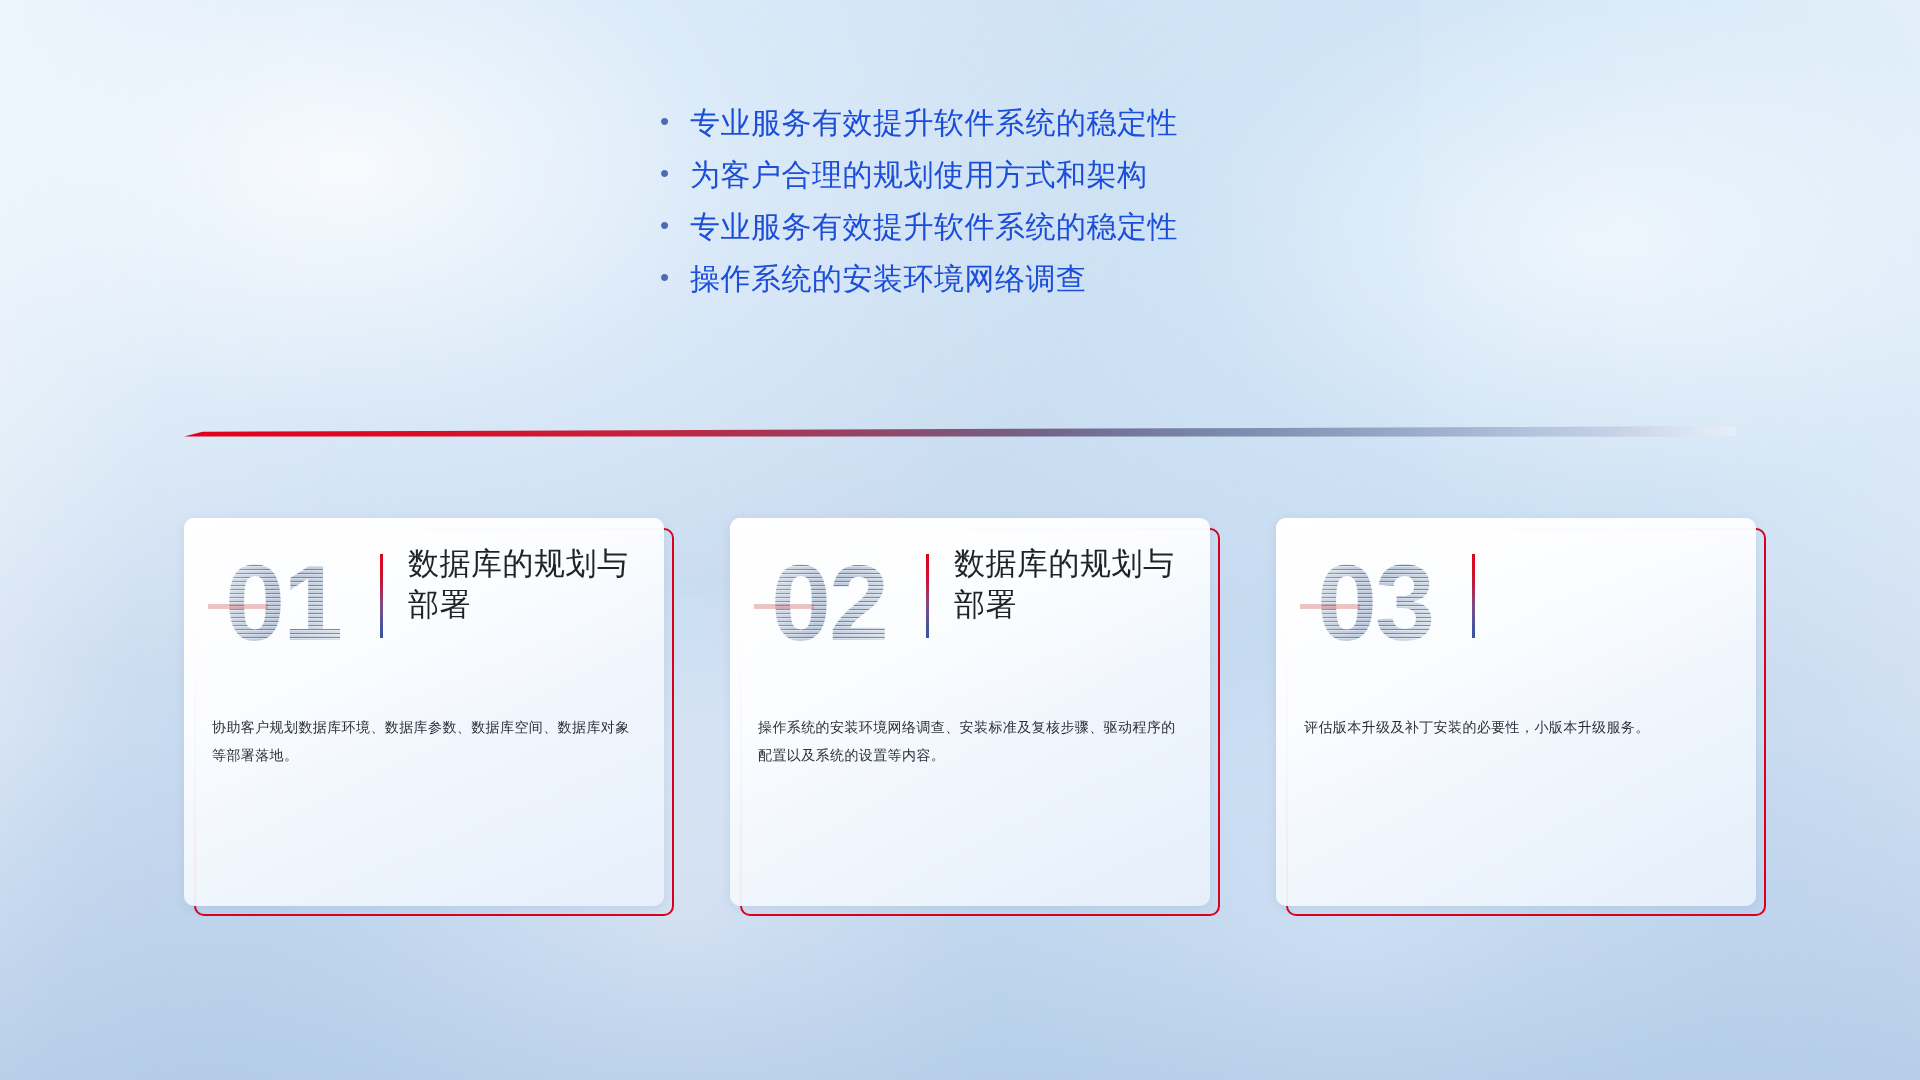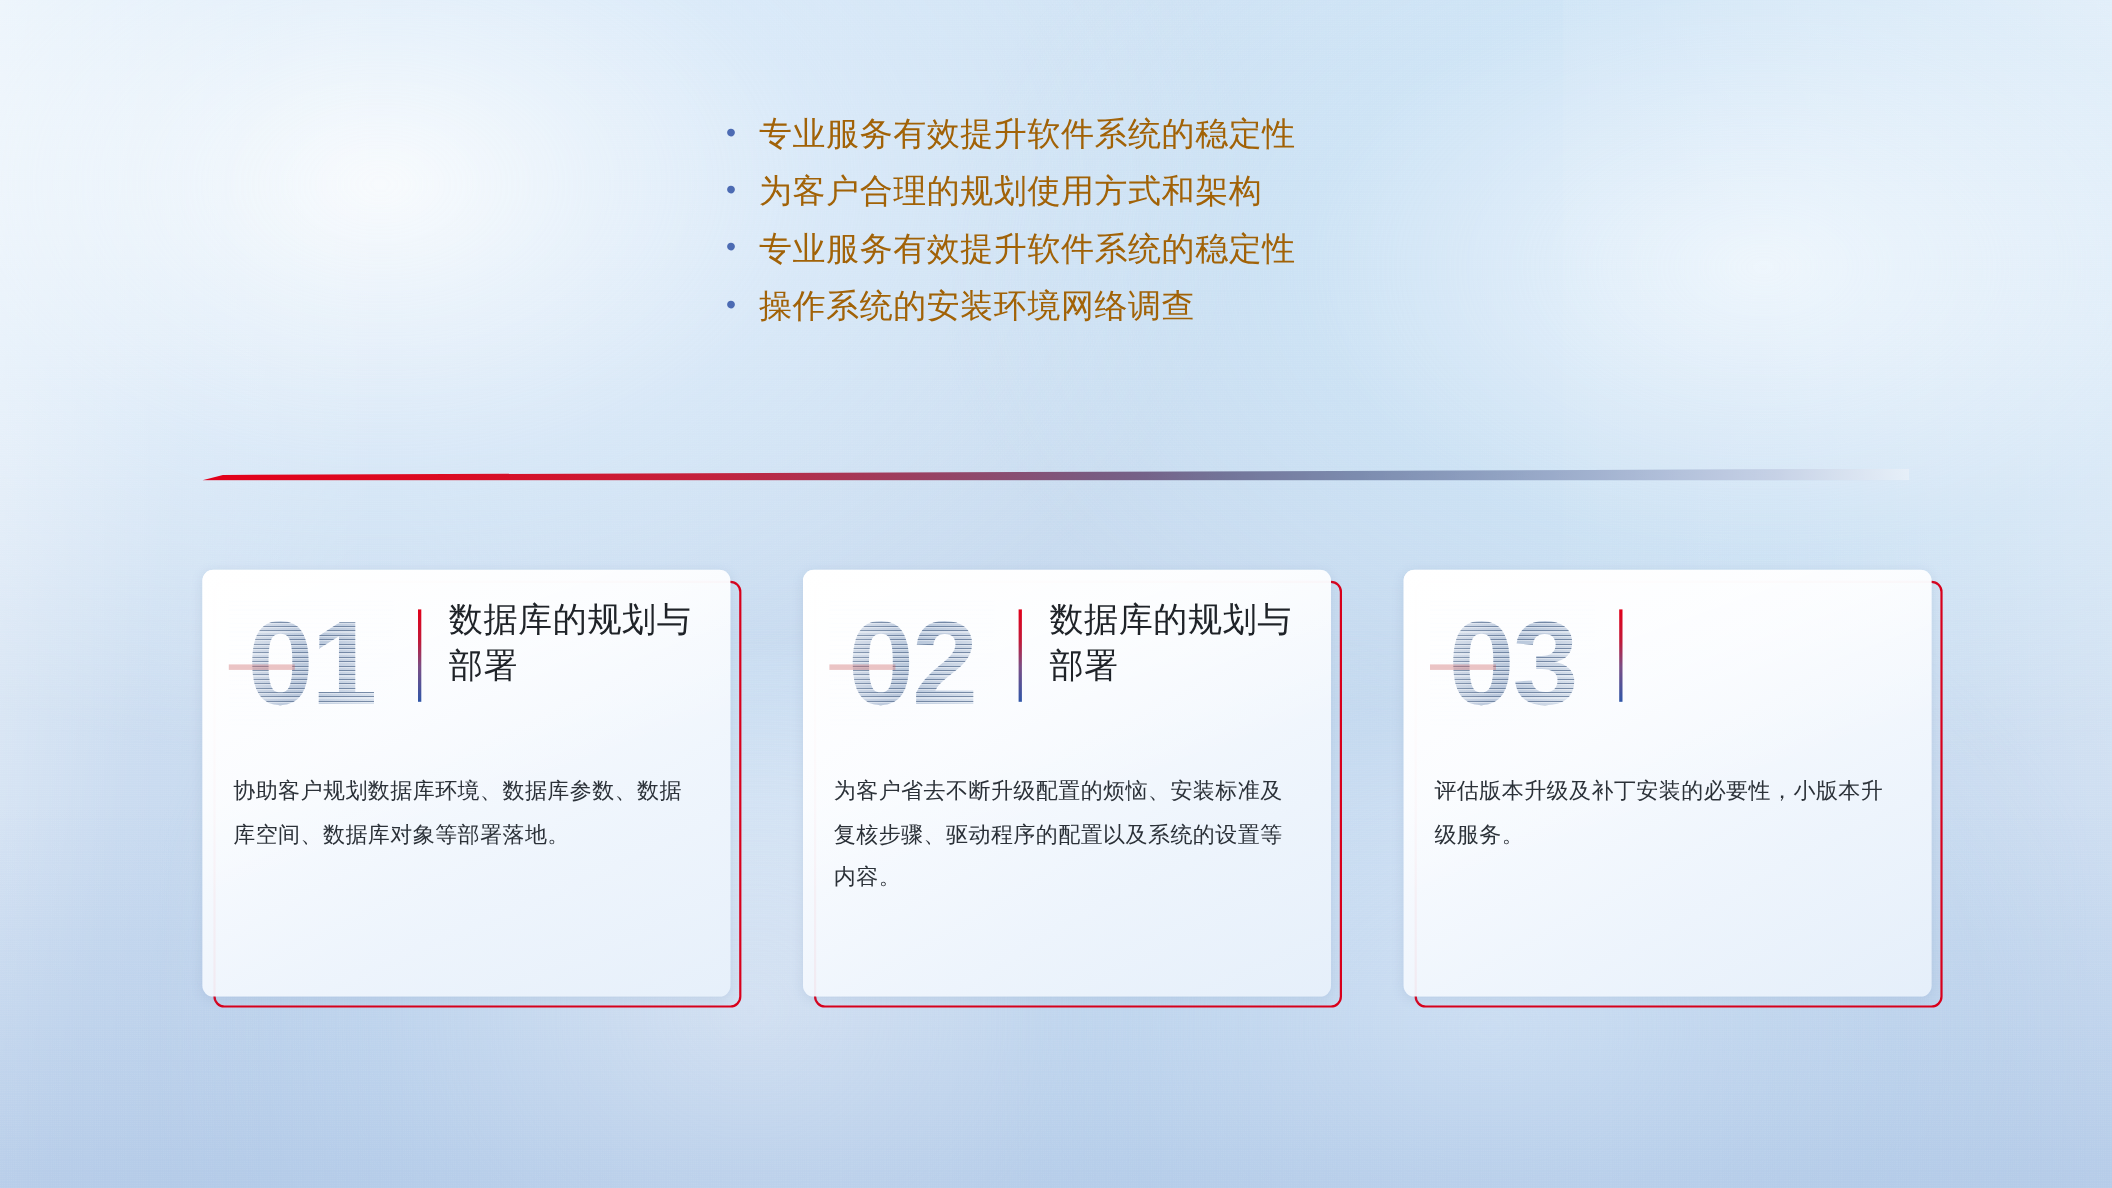--- a/index.html
+++ b/index.html
@@ -109,21 +109,21 @@
     width: 30px;
     flex: 0 0 30px;
     color: #4c6bb3;
     font-size: 26px;
     line-height: 1;
     text-align: left;
     transform: translateY(-3px);
   }
   .bullet-text {
     font-size: 30px;
-    color: #a16207;
+    color: #1d4ed8;
     letter-spacing: 0.5px;
     font-weight: 400;
     white-space: nowrap;
   }
 
   
   .divider-wrap {
     position: absolute;
     left: 184px;
     top: 425px;
@@ -270,23 +270,23 @@
     width: 236px;
     font-size: 31px;
     line-height: 1.32;
     color: #1f2328;
     font-weight: 500;
     letter-spacing: 0.5px;
   }
   .card-body {
     position: absolute;
     left: 28px;
-    top: 182px;
+    top: 196px;
     width: 424px;
-    font-size: 20px;
+    font-size: 14px;
     line-height: 1.98;
     color: #2b3138;
     letter-spacing: 0.4px;
   }
 </style>
 </head>
 <body>
 
 <div class="bg-root">
   <div class="bg-glow-a"></div>
@@ -349,21 +349,21 @@
     <div class="card-redline"></div>
     <div class="card">
       <div class="card-inner-sheen"></div>
       <div class="card-head">
         <div class="card-number">02</div>
         <div class="card-number-mask"></div>
         <div class="card-number-tint"></div>
         <div class="card-accent"></div>
         <div class="card-title">数据库的规划与部署</div>
       </div>
-      <div class="card-body">为客户省去不断升级配置的烦恼、安装标准及复核步骤、驱动程序的配置以及系统的设置等内容。</div>
+      <div class="card-body">操作系统的安装环境网络调查、安装标准及复核步骤、驱动程序的配置以及系统的设置等内容。</div>
     </div>
   </div>
 
   <div class="card-slot">
     <div class="card-redline"></div>
     <div class="card">
       <div class="card-inner-sheen"></div>
       <div class="card-head">
         <div class="card-number">03</div>
         <div class="card-number-mask"></div>

